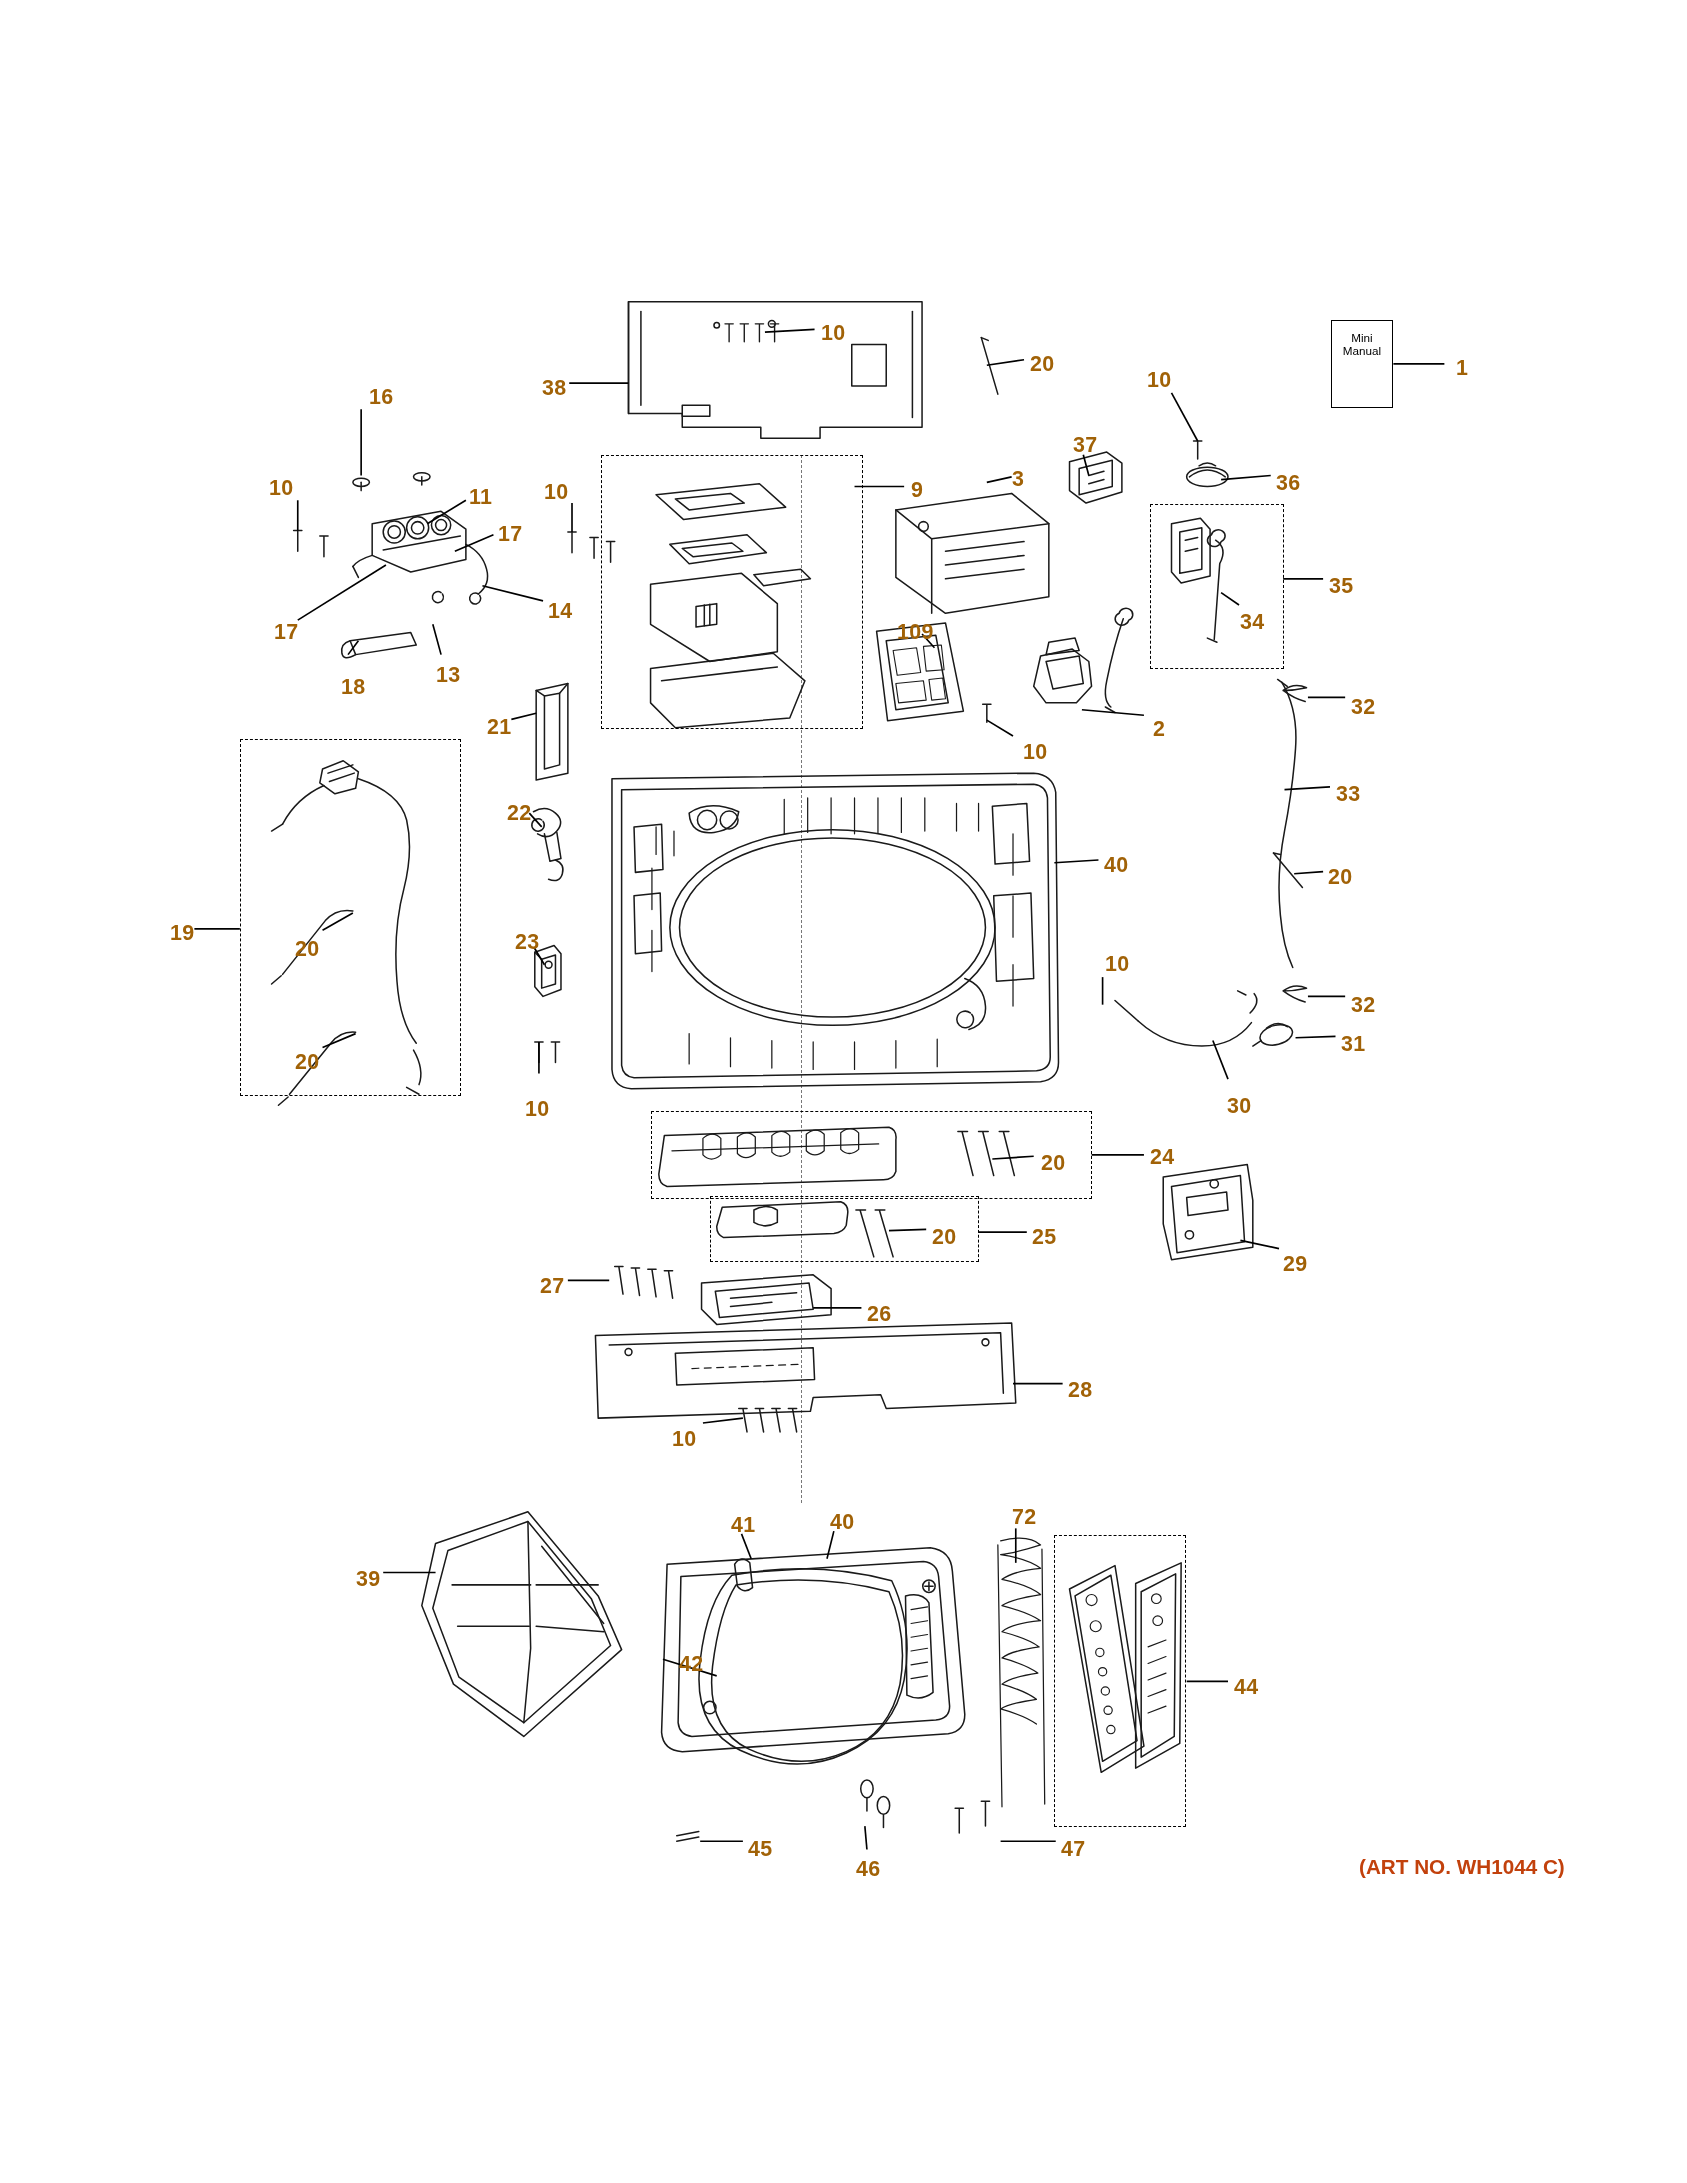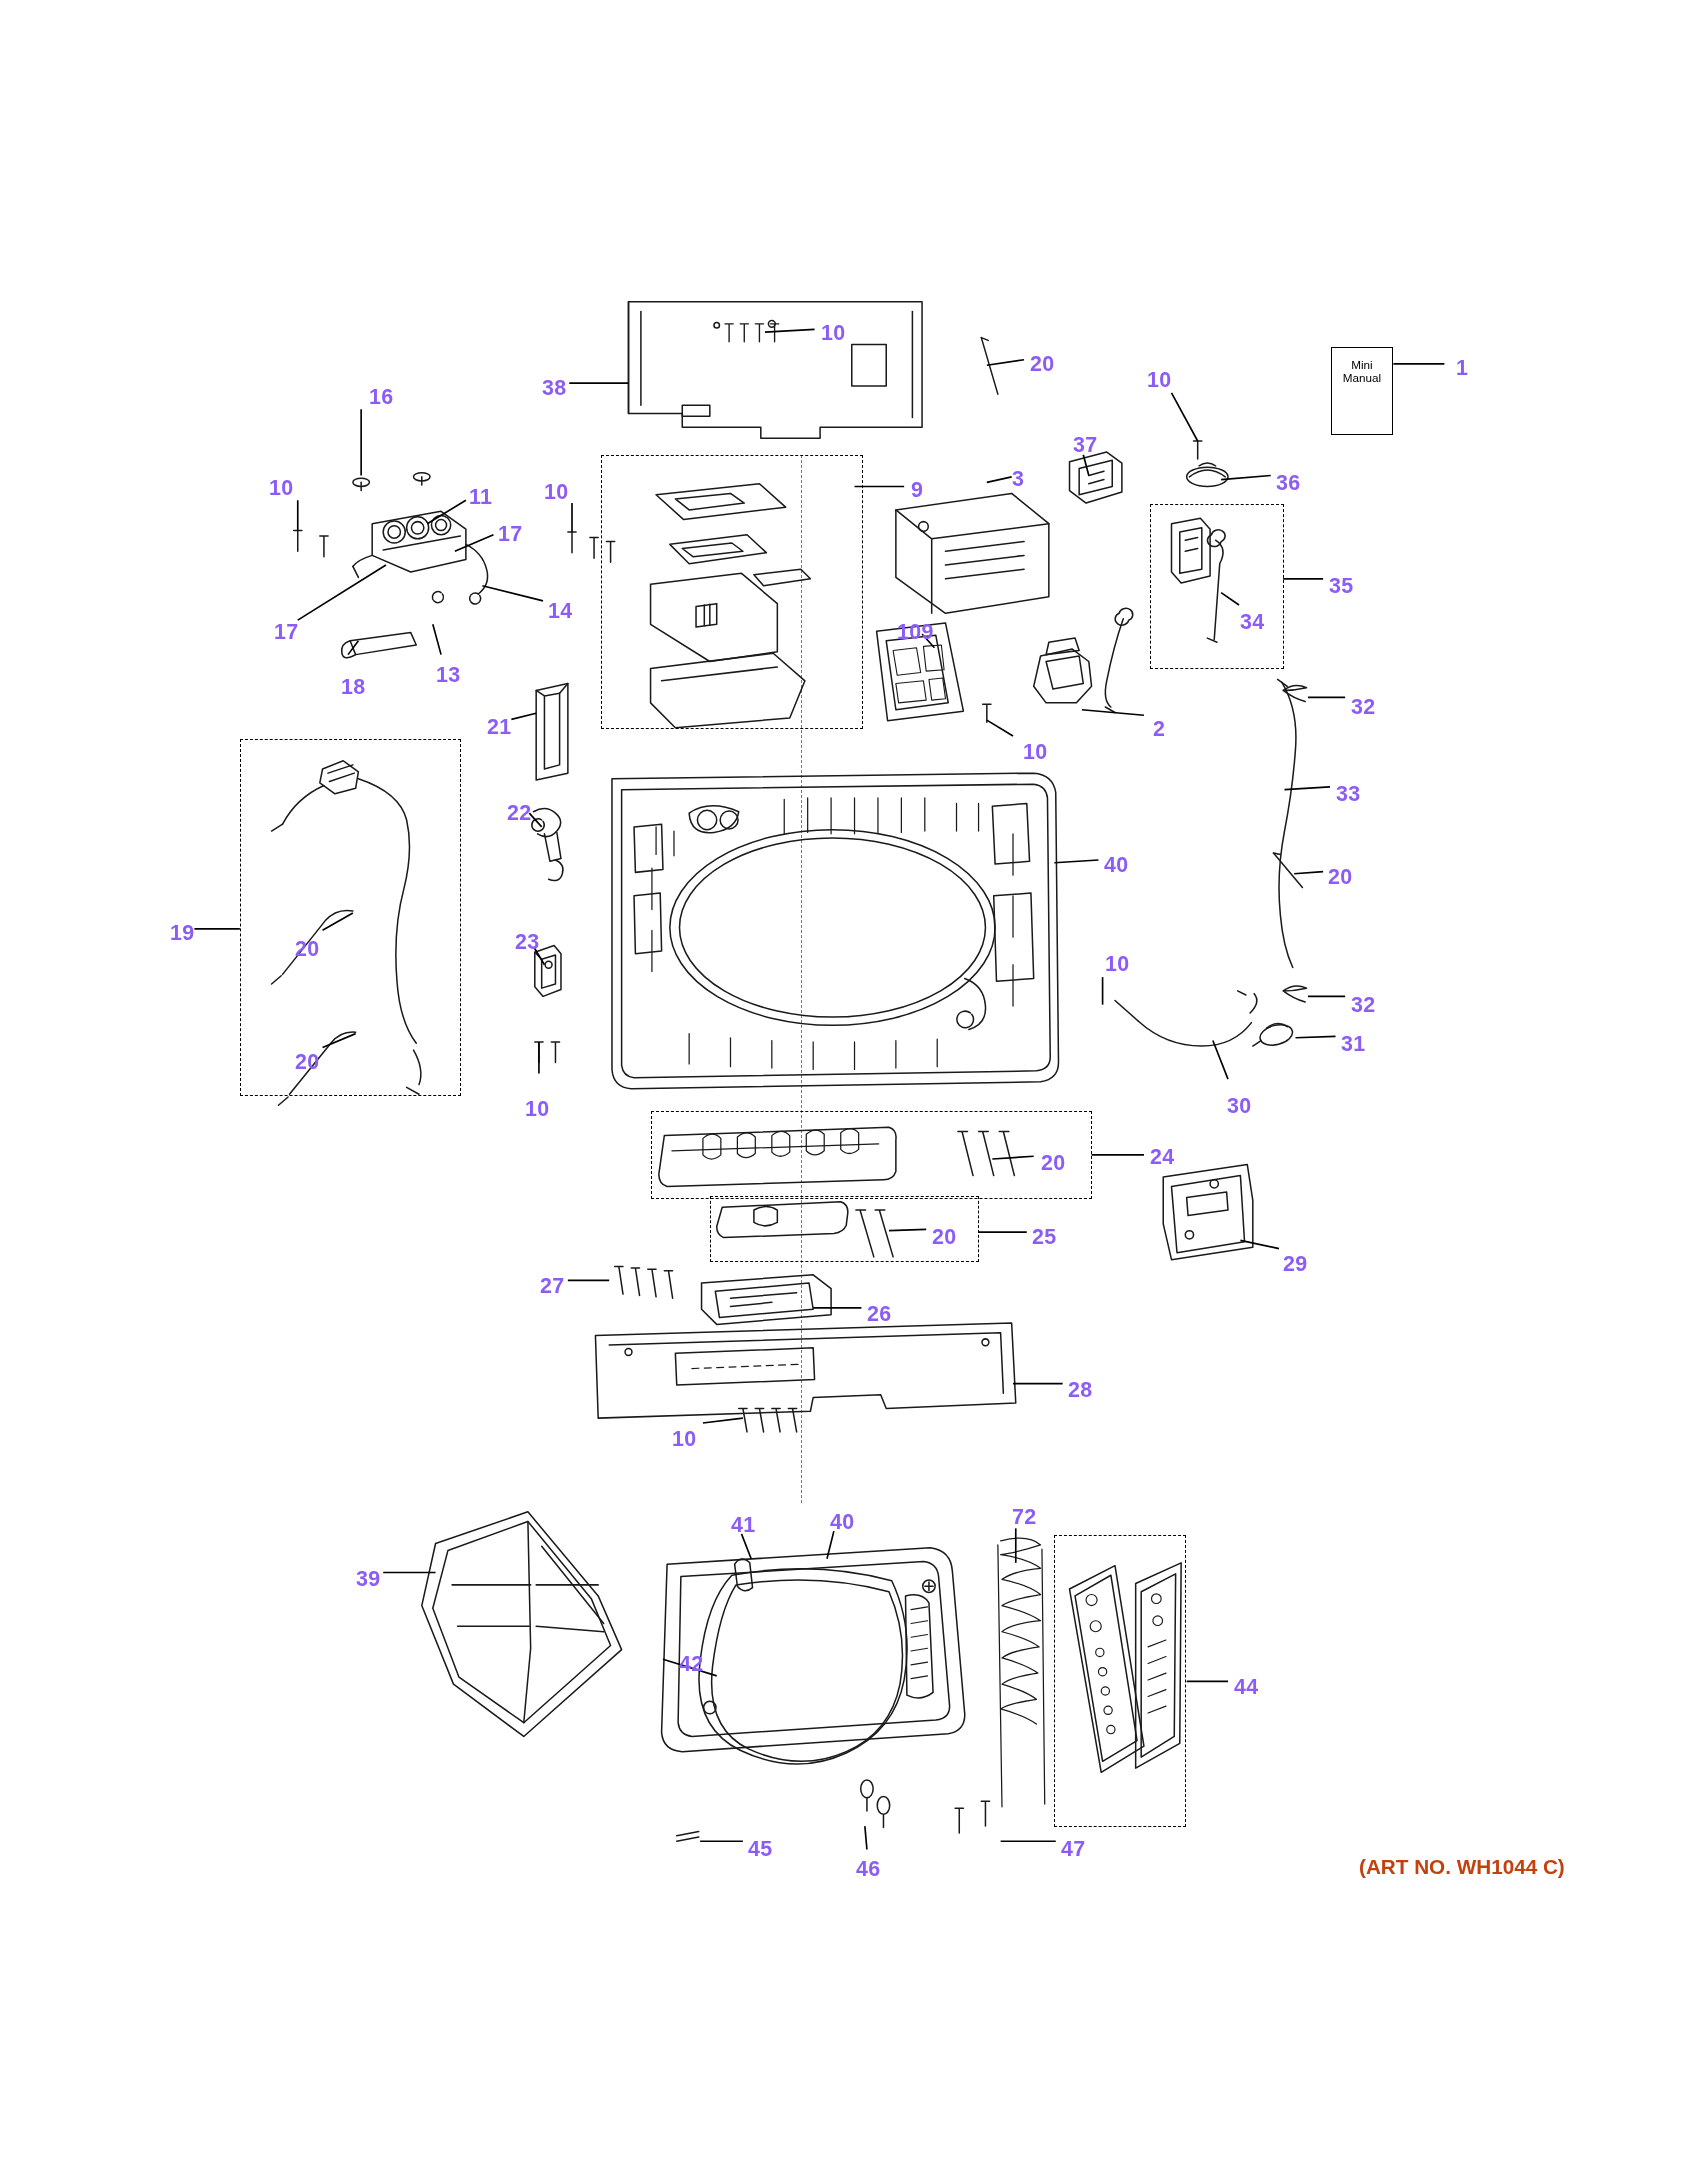--- a/index.html
+++ b/index.html
@@ -15,21 +15,21 @@
     width: 1687px;
     height: 2183px;
     background: #ffffff;
     overflow: hidden;
   }
   .callout {
     position: absolute;
     font-family: "Liberation Sans", sans-serif;
     font-weight: bold;
     font-size: 21.4px;
-    color: #8b5cf6;
+    color: #a16207;
     letter-spacing: 0.3px;
     white-space: nowrap;
     line-height: 1;
   }
   .artno {
     position: absolute;
     font-family: "Liberation Sans", sans-serif;
     font-weight: bold;
     font-size: 20.7px;
     color: #c2410c;
@@ -350,21 +350,21 @@
       <path d="M1656 2310 L1706 2284 L1704 2520 L1656 2550 Z"></path>
       <g stroke-width="1.7">
         <circle cx="1678" cy="2320" r="7"></circle>
         <circle cx="1680" cy="2352" r="7"></circle>
         <path d="M1666 2390 l26 -10 M1666 2414 l26 -10 M1666 2438 l26 -10 M1666 2462 l26 -10 M1666 2486 l26 -10"></path>
       </g>
 
     </g>
   </svg>
 
-  <div class="minimanual" style="left:1331px; top:320px; width:62px; height:88px;margin-top:27px;">
+  <div class="minimanual" style="left:1331px; top:320px; width:62px; height:88px;">
     <span>Mini</span>
     <span>Manual</span>
   </div>
 
   <div class="dashbox" style="left:601px;  top:455px;  width:262px; height:274px;"></div>
   <div class="dashbox" style="left:240px;  top:739px; width:221px; height:357px;"></div>
   <div class="dashbox" style="left:651px;  top:1111px; width:441px; height:88px;"></div>
   <div class="dashbox" style="left:710px; top:1196px; width:269px; height:66px;"></div>
   <div class="dashbox" style="left:1150px; top:504px;  width:134px; height:165px;"></div>
   <div class="dashbox" style="left:1054px; top:1535px; width:132px; height:292px;"></div>

